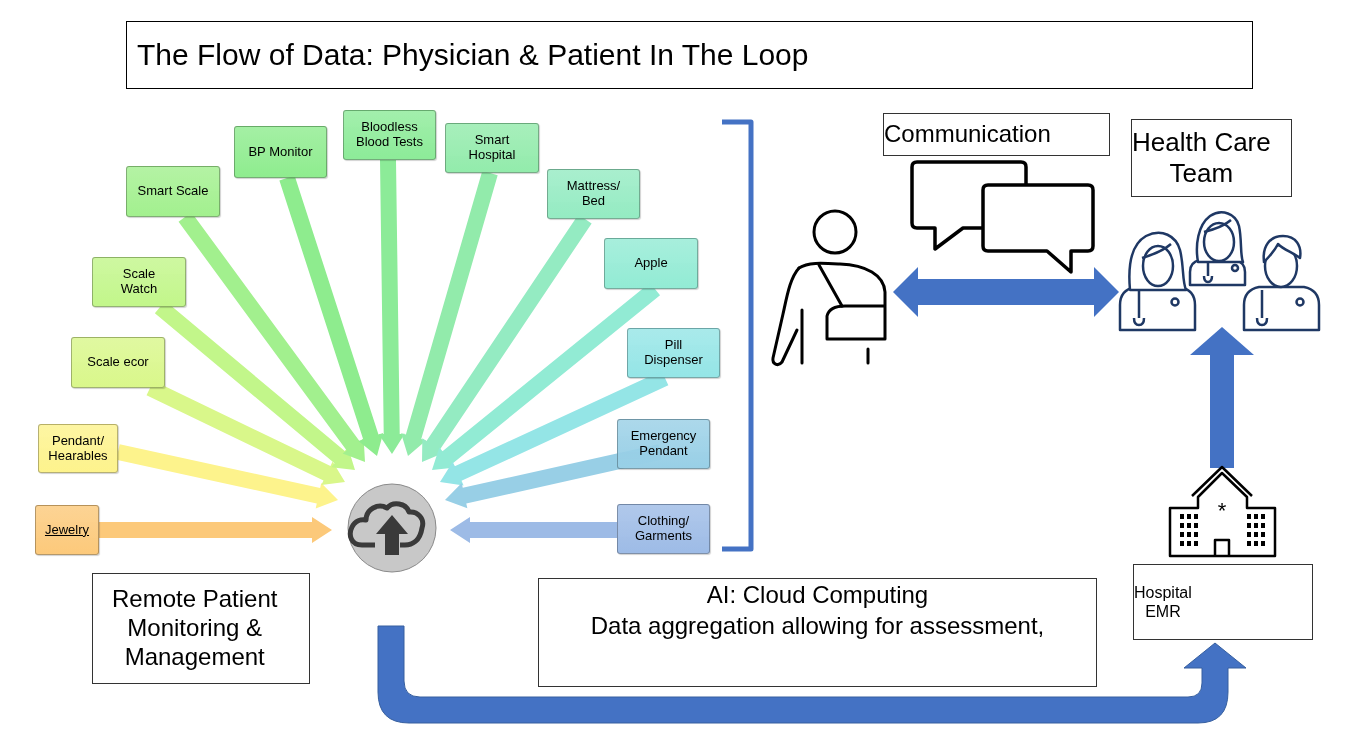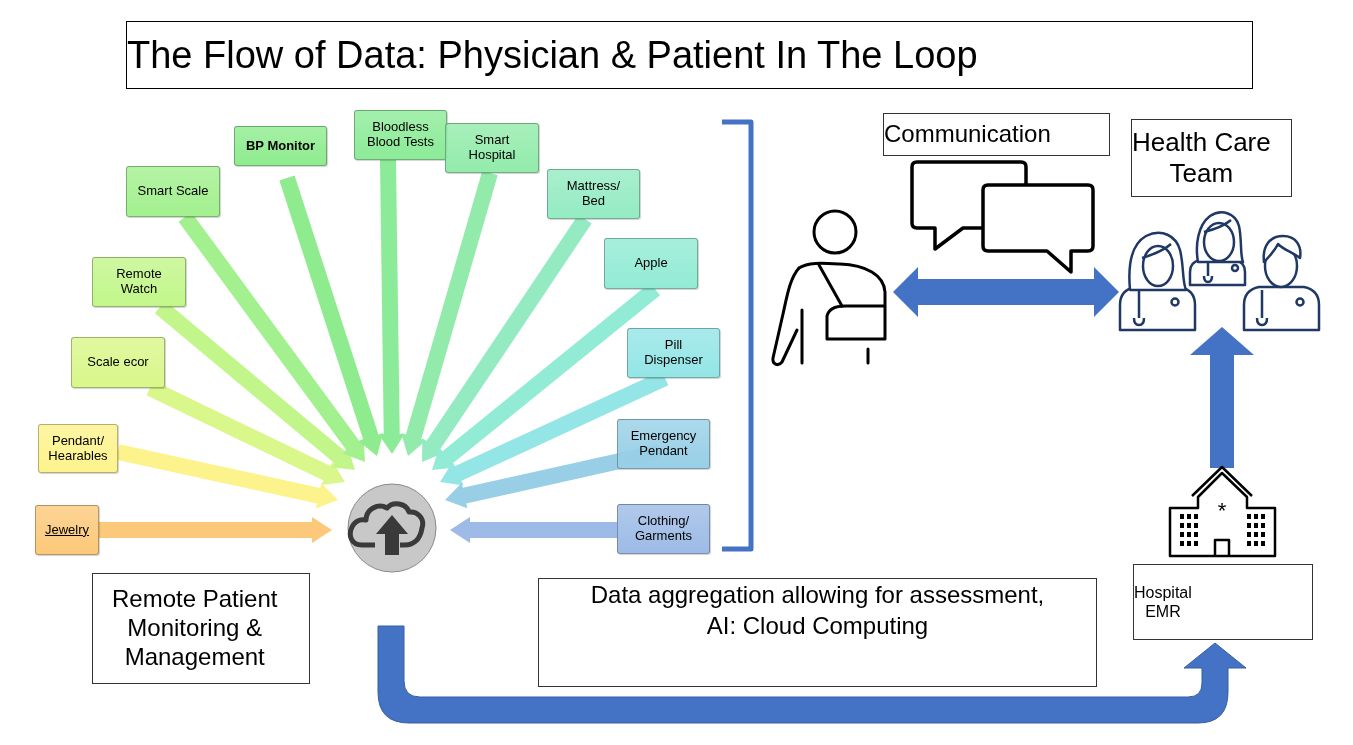--- a/index.html
+++ b/index.html
@@ -1,18 +1,18 @@
 <!DOCTYPE html>
 <html><head>
 <meta charset="utf-8">
 <style>
   html,body{margin:0;padding:0;background:#ffffff;}
   body{width:1353px;height:745px;position:relative;overflow:hidden;font-family:"Liberation Sans",sans-serif;color:#000;}
   .abs{position:absolute;}
-  .title-box{left:126px;top:21px;width:1127px;height:68px;border:1.5px solid #000;box-sizing:border-box;display:flex;align-items:center;font-size:38px;white-space:nowrap;}
+  .title-box{left:126px;top:21px;width:1127px;height:68px;border:1.5px solid #000;box-sizing:border-box;display:flex;align-items:center;padding-left:10px;font-size:30px;white-space:nowrap;}
   .label-box{position:absolute;border:1.2px solid #333;box-sizing:border-box;background:#fff;display:flex;align-items:center;text-align:center;line-height:1.2;}
   .device{position:absolute;border:1px solid rgba(0,0,0,0.28);border-radius:3px;box-sizing:border-box;display:flex;align-items:center;justify-content:center;text-align:center;font-size:13px;line-height:1.15;white-space:pre-line;box-shadow:1px 1px 1px rgba(0,0,0,0.18);}
   svg{position:absolute;left:0;top:0;}
 </style>
 </head>
 <body>
 
 <div class="abs title-box">
     <span>The Flow of Data: Physician &amp; Patient In The Loop</span>
   </div>
@@ -122,45 +122,45 @@
         <rect x="1254" y="541" width="4" height="5"></rect>
         <rect x="1261" y="541" width="4" height="5"></rect>
       </g>
   </g>
 </svg>
 
 <div class="device" style="left: 35px; top: 505px; width: 64px; height: 50px; background: linear-gradient(rgba(252, 201, 122, 0.8), rgb(252, 201, 122)); text-decoration: underline;"><span>Jewelry</span></div>
 <div class="device" style="left: 38px; top: 424px; width: 80px; height: 49px; background: linear-gradient(rgba(253, 243, 140, 0.8), rgb(253, 243, 140));"><span>Pendant/
 Hearables</span></div>
 <div class="device" style="left: 71px; top: 337px; width: 94px; height: 51px; background: linear-gradient(rgba(217, 247, 138, 0.8), rgb(217, 247, 138));"><span>Scale ecor</span></div>
-<div class="device" style="left: 92px; top: 257px; width: 94px; height: 50px; background: linear-gradient(rgba(194, 246, 138, 0.8), rgb(194, 246, 138));"><span>Remote
+<div class="device" style="left: 92px; top: 257px; width: 94px; height: 50px; background: linear-gradient(rgba(194, 246, 138, 0.8), rgb(194, 246, 138));"><span>Scale
 Watch</span></div>
 <div class="device" style="left: 126px; top: 166px; width: 94px; height: 51px; background: linear-gradient(rgba(162, 240, 142, 0.8), rgb(162, 240, 142));"><span>Smart Scale</span></div>
-<div class="device" style="left: 234px; top: 126px; width: 93px; height: 40px; background: linear-gradient(rgba(142, 236, 142, 0.8), rgb(142, 236, 142)); font-weight: bold;"><span>BP Monitor</span></div>
-<div class="device" style="left: 343px; top: 110px; width: 93px; height: 50px; background: linear-gradient(rgba(140, 235, 152, 0.8), rgb(140, 235, 152)); margin-left: 11px;"><span>Bloodless
+<div class="device" style="left: 234px; top: 126px; width: 93px; height: 52px; background: linear-gradient(rgba(142, 236, 142, 0.8), rgb(142, 236, 142));"><span>BP Monitor</span></div>
+<div class="device" style="left: 343px; top: 110px; width: 93px; height: 50px; background: linear-gradient(rgba(140, 235, 152, 0.8), rgb(140, 235, 152));"><span>Bloodless
 Blood Tests</span></div>
 <div class="device" style="left: 445px; top: 123px; width: 94px; height: 50px; background: linear-gradient(rgba(146, 235, 171, 0.8), rgb(146, 235, 171));"><span>Smart
 Hospital</span></div>
 <div class="device" style="left: 547px; top: 169px; width: 93px; height: 50px; background: linear-gradient(rgba(148, 235, 194, 0.8), rgb(148, 235, 194));"><span>Mattress/
 Bed</span></div>
 <div class="device" style="left: 604px; top: 238px; width: 94px; height: 51px; background: linear-gradient(rgba(146, 235, 212, 0.8), rgb(146, 235, 212));"><span>Apple</span></div>
 <div class="device" style="left: 627px; top: 328px; width: 93px; height: 50px; background: linear-gradient(rgba(148, 229, 230, 0.8), rgb(148, 229, 230));"><span>Pill
 Dispenser</span></div>
 <div class="device" style="left: 617px; top: 419px; width: 93px; height: 50px; background: linear-gradient(rgba(152, 207, 230, 0.8), rgb(152, 207, 230));"><span>Emergency
 Pendant</span></div>
 <div class="device" style="left: 617px; top: 504px; width: 93px; height: 50px; background: linear-gradient(rgba(157, 187, 230, 0.8), rgb(157, 187, 230));"><span>Clothing/
 Garments</span></div>
 
 <div class="label-box" style="left:92px;top:573px;width:218px;height:111px;font-size:24px;white-space:pre-line;padding-left:19px;"><span>Remote Patient
 Monitoring &amp;
 Management</span></div>
 
 <div class="label-box" style="left:538px;top:578px;width:559px;height:109px;font-size:24px;flex-direction:column;line-height:1.3;">
+  <div>AI: Cloud Computing</div>
   <div>Data aggregation allowing for assessment,</div>
-  <div>AI: Cloud Computing</div>
 </div>
 
 <div class="label-box" style="left:883px;top:113px;width:227px;height:43px;font-size:24px;">
     <span>Communication</span>
   </div>
 
 <div class="label-box" style="left:1131px;top:119px;width:161px;height:78px;font-size:26px;white-space:pre-line;"><span>Health Care
 Team</span></div>
 
 <div class="label-box" style="left:1133px;top:564px;width:180px;height:76px;font-size:16px;white-space:pre-line;"><span>Hospital

